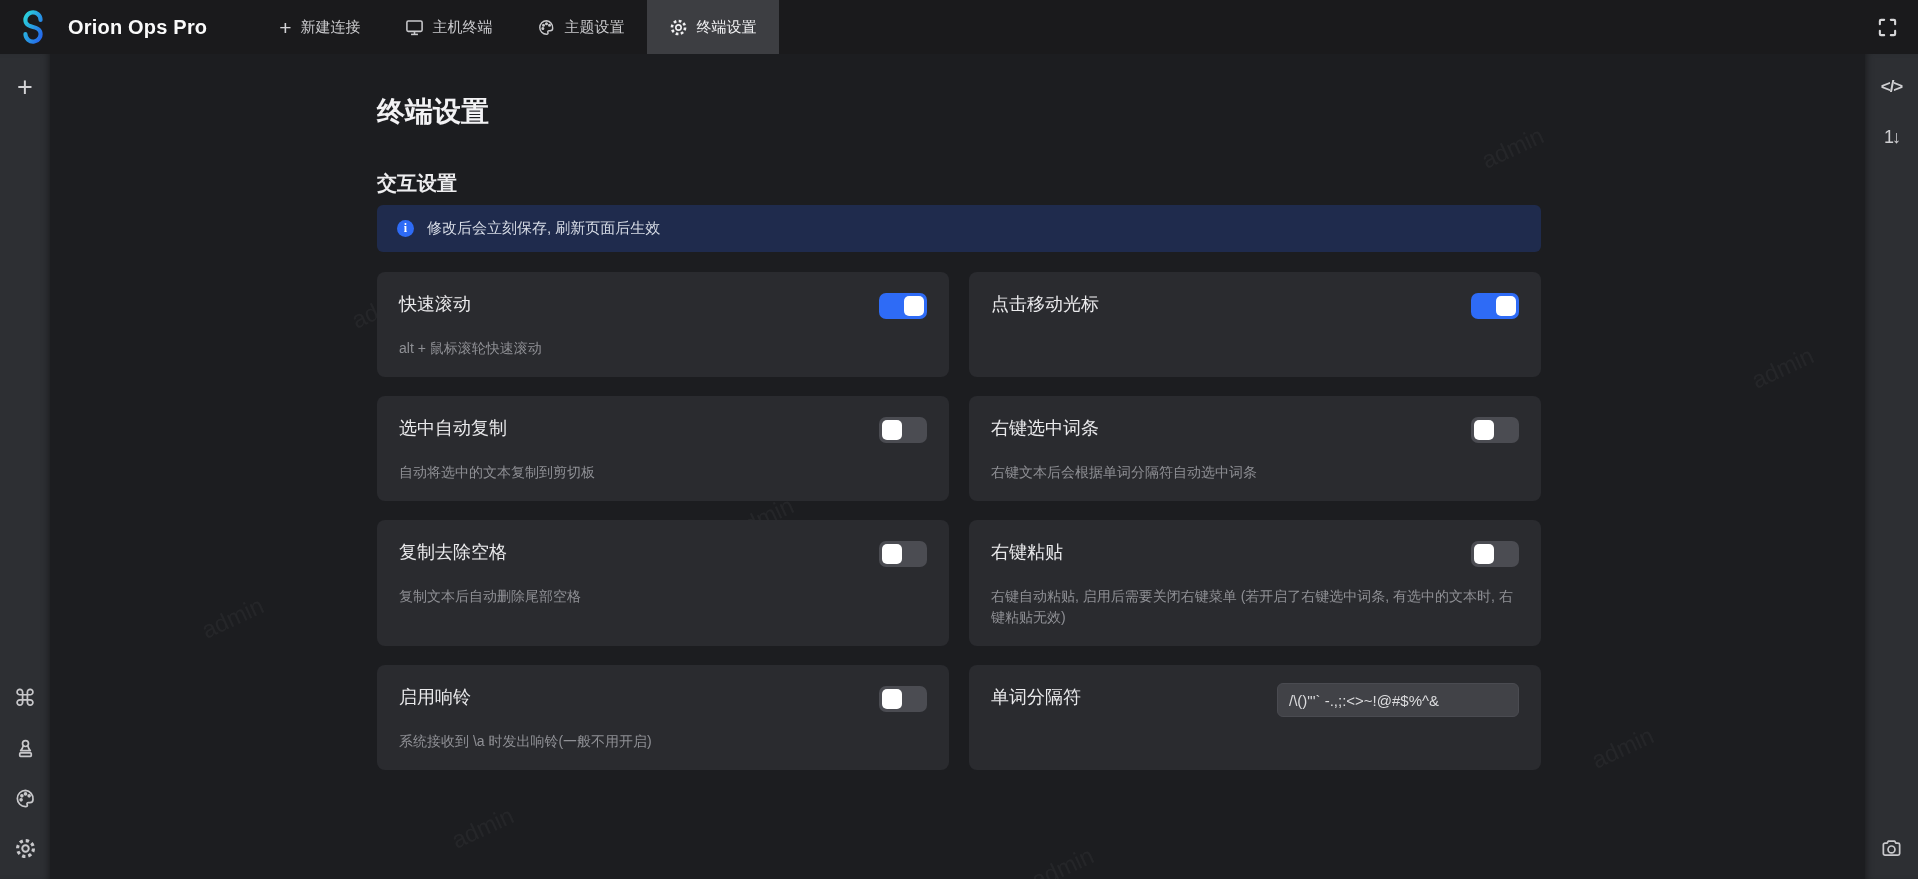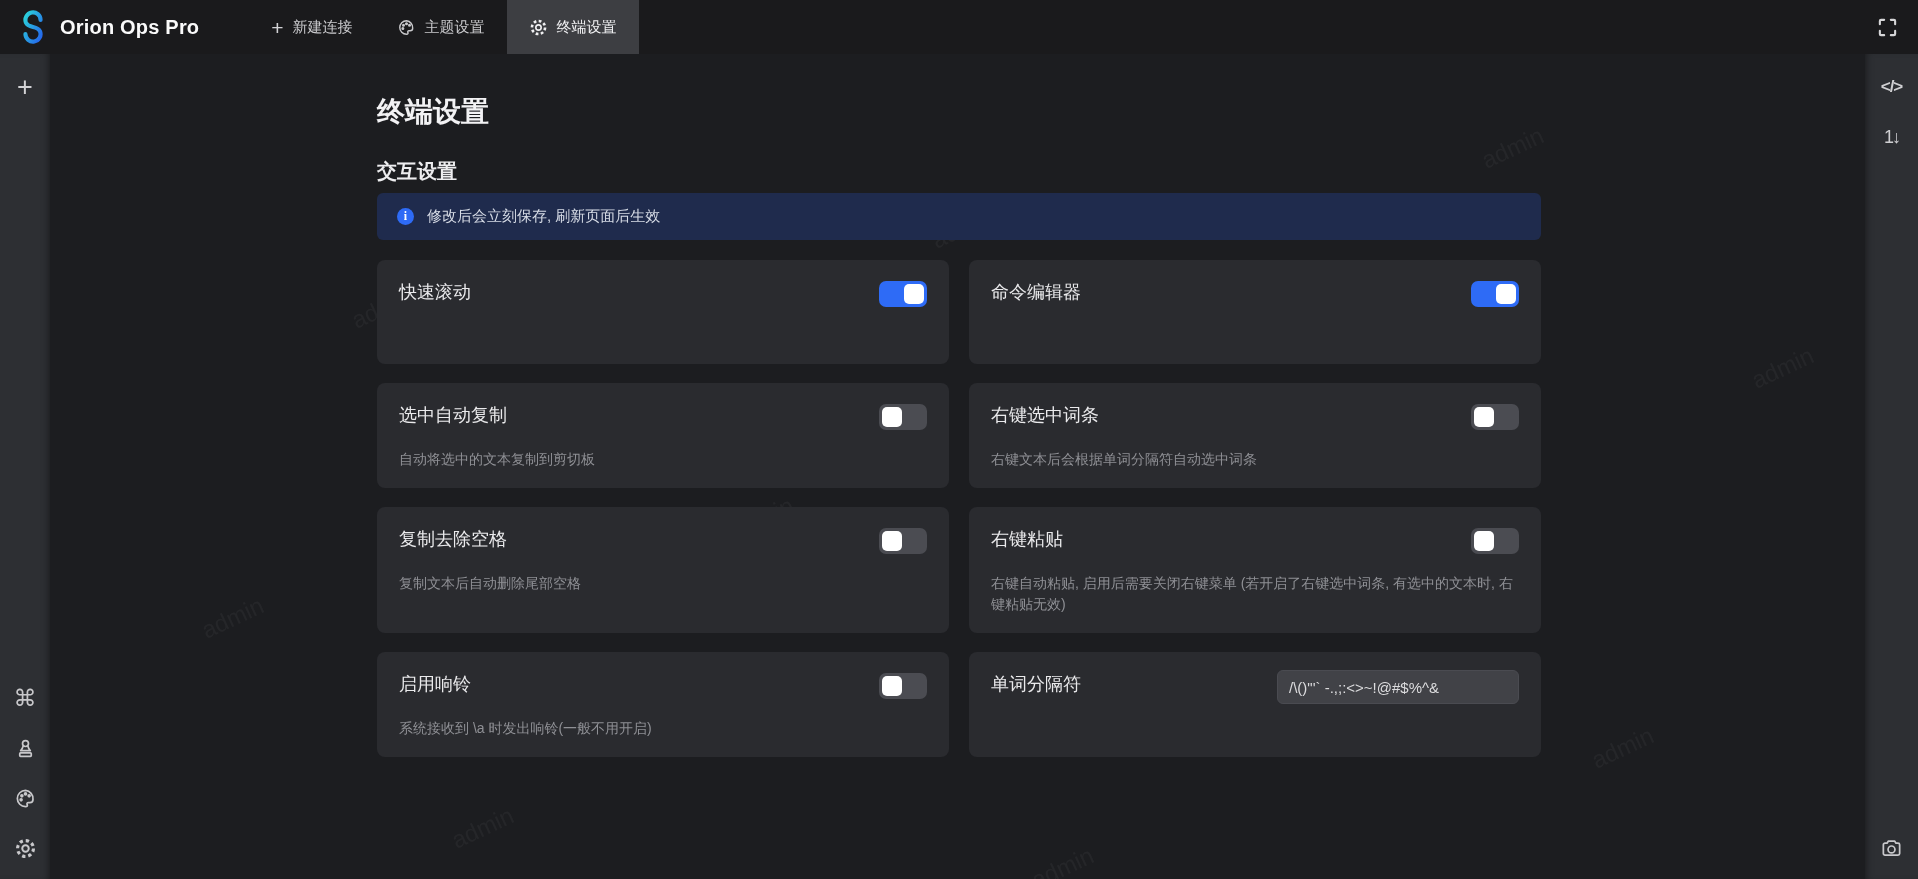--- a/index.html
+++ b/index.html
@@ -3,21 +3,21 @@
 <meta charset="utf-8">
 <style>
   * { margin:0; padding:0; box-sizing:border-box; }
   html,body { width:1918px; height:879px; overflow:hidden; }
   body {
     font-family:"Liberation Sans","DejaVu Sans",sans-serif;
     background:#1c1d20; color:#e8e8ea; position:relative;
   }
   
   .topbar{position:absolute;top:0;left:0;width:1918px;height:54px;background:#1a1a1c;display:flex;align-items:stretch;z-index:30;}
-  .brand{display:flex;align-items:center;gap:10px;padding:0 20px 0 16px;}
+  .brand{display:flex;align-items:center;gap:18px;padding:0 20px 0 16px;}
   .brand-title{font-size:20px;font-weight:bold;color:#fafafa;letter-spacing:.2px;}
   .nav{display:flex;align-items:stretch;margin-left:30px;}
   .nav-item{display:flex;align-items:center;gap:9px;padding:0 22px;font-size:15px;color:#c9c9cc;cursor:pointer;}
   .nav-item svg,.nav-item .glyph{flex:0 0 auto;}
   .nav-item.active{background:#3d3e42;color:#f0f0f2;}
   .glyph{font-size:19px;line-height:1;color:inherit;}
   .topbar-right{margin-left:auto;display:flex;align-items:center;padding-right:14px;}
   .iconbtn{width:34px;height:34px;display:flex;align-items:center;justify-content:center;cursor:pointer;color:#d6d6d8;}
   
   .rail{position:absolute;top:54px;bottom:0;background:#2d2f33;display:flex;flex-direction:column;align-items:center;z-index:20;}
@@ -27,21 +27,21 @@
   .rail-left .spacer{flex:1;}
   .rail-right .spacer{flex:1;}
   .cmd-glyph{font-size:23px;color:#c8c8cb;}
   .code-glyph{font-size:17px;font-weight:bold;letter-spacing:-1px;color:#cfcfd2;}
   .sort-glyph{font-size:18px;color:#cfcfd2;letter-spacing:-2px;}
   .plus-glyph{font-size:27px;font-weight:300;color:#d2d2d5;}
   
   .content{position:absolute;left:50px;top:54px;right:53px;bottom:0;overflow:hidden;background:#1c1d20;}
   .column{width:1164px;margin-left:327px;position:relative;z-index:2;}
   .page-title{margin-top:40px;font-size:28px;line-height:36px;font-weight:bold;color:#f2f2f4;}
-  .section-title{margin-top:28px;font-size:20px;line-height:26px;font-weight:bold;color:#ededef;}
+  .section-title{margin-top:40px;font-size:20px;line-height:26px;font-weight:bold;color:#ededef;}
   .notice{margin-top:9px;height:47px;background:#1f2b4d;border-radius:6px;display:flex;align-items:center;padding:0 20px;gap:13px;}
   .notice-text{font-size:15px;color:#d7dce6;}
   .info-icon{width:17px;height:17px;border-radius:50%;background:#2e6bf6;color:#fff;font-size:12px;font-weight:bold;display:flex;align-items:center;justify-content:center;font-style:normal;flex:0 0 auto;font-family:"Liberation Serif","DejaVu Serif",serif;}
   
   .cards{margin-top:20px;display:grid;grid-template-columns:572px 572px;column-gap:20px;row-gap:19px;}
   .card{position:relative;background:#2a2b2f;border-radius:8px;padding:20px 22px 18px 22px;min-height:104px;}
   .card-title{font-size:18px;line-height:25px;color:#eaeaec;font-weight:500;padding-right:68px;}
   .card-desc{margin-top:21px;font-size:14px;line-height:21px;color:#8f9095;}
   .toggle{position:absolute;right:22px;top:21px;width:48px;height:26px;border-radius:7px;cursor:pointer;}
   .toggle .knob{position:absolute;top:3px;width:20px;height:20px;border-radius:5px;background:#ffffff;}
@@ -70,20 +70,28 @@
     </svg>
     <span class="brand-title">Orion Ops Pro</span>
   </div>
 
   <div class="nav">
     <div class="nav-item">
       <span class="glyph plus-glyph" style="font-size:21px;">+</span>
       <span>新建连接</span>
     </div>
     <div class="nav-item">
+      <svg width="19" height="19" viewBox="0 0 22 22" fill="none" stroke="#c9c9cc" stroke-width="1.8">
+        <rect x="2.2" y="3.5" width="17.6" height="12" rx="1.6"></rect>
+        <line x1="7" y1="19" x2="15" y2="19"></line>
+          <line x1="11" y1="15.5" x2="11" y2="19"></line>
+      </svg>
+      <span>主机终端</span>
+    </div>
+    <div class="nav-item">
       <svg width="19" height="19" viewBox="0 0 24 24" fill="none" stroke="#c9c9cc" stroke-width="1.8">
         <path d="M12 3.5a8.5 8.5 0 1 0 0 17c1.9 0 2.3-1.2 1.7-2.2-.5-1 .1-2.1 1.3-2.1h1.6a3.2 3.2 0 0 0 3.2-3.2A8.8 8.8 0 0 0 12 3.5z"></path>
         <circle cx="8.2" cy="9.2" r="1" fill="#c9c9cc"></circle>
           <circle cx="12" cy="7.2" r="1" fill="#c9c9cc"></circle>
         <circle cx="15.8" cy="9.2" r="1" fill="#c9c9cc"></circle>
           <circle cx="7.4" cy="13.4" r="1" fill="#c9c9cc"></circle>
       </svg>
       <span>主题设置</span>
     </div>
     <div class="nav-item active">
@@ -177,24 +185,25 @@
       <span class="notice-text">修改后会立刻保存, 刷新页面后生效</span>
     </div>
 
     <div class="cards">
   <div class="card">
     <div class="card-title">快速滚动</div>
     <div class="toggle on">
             <div class="knob"></div>
           </div>
 
-  </div>
-
-  <div class="card">
-    <div class="card-title">命令编辑器</div>
+    <div class="card-desc">alt + 鼠标滚轮快速滚动</div>
+  </div>
+
+  <div class="card">
+    <div class="card-title">点击移动光标</div>
     <div class="toggle on">
             <div class="knob"></div>
           </div>
 
   </div>
 
   <div class="card">
     <div class="card-title">选中自动复制</div>
     <div class="toggle off">
             <div class="knob"></div>

